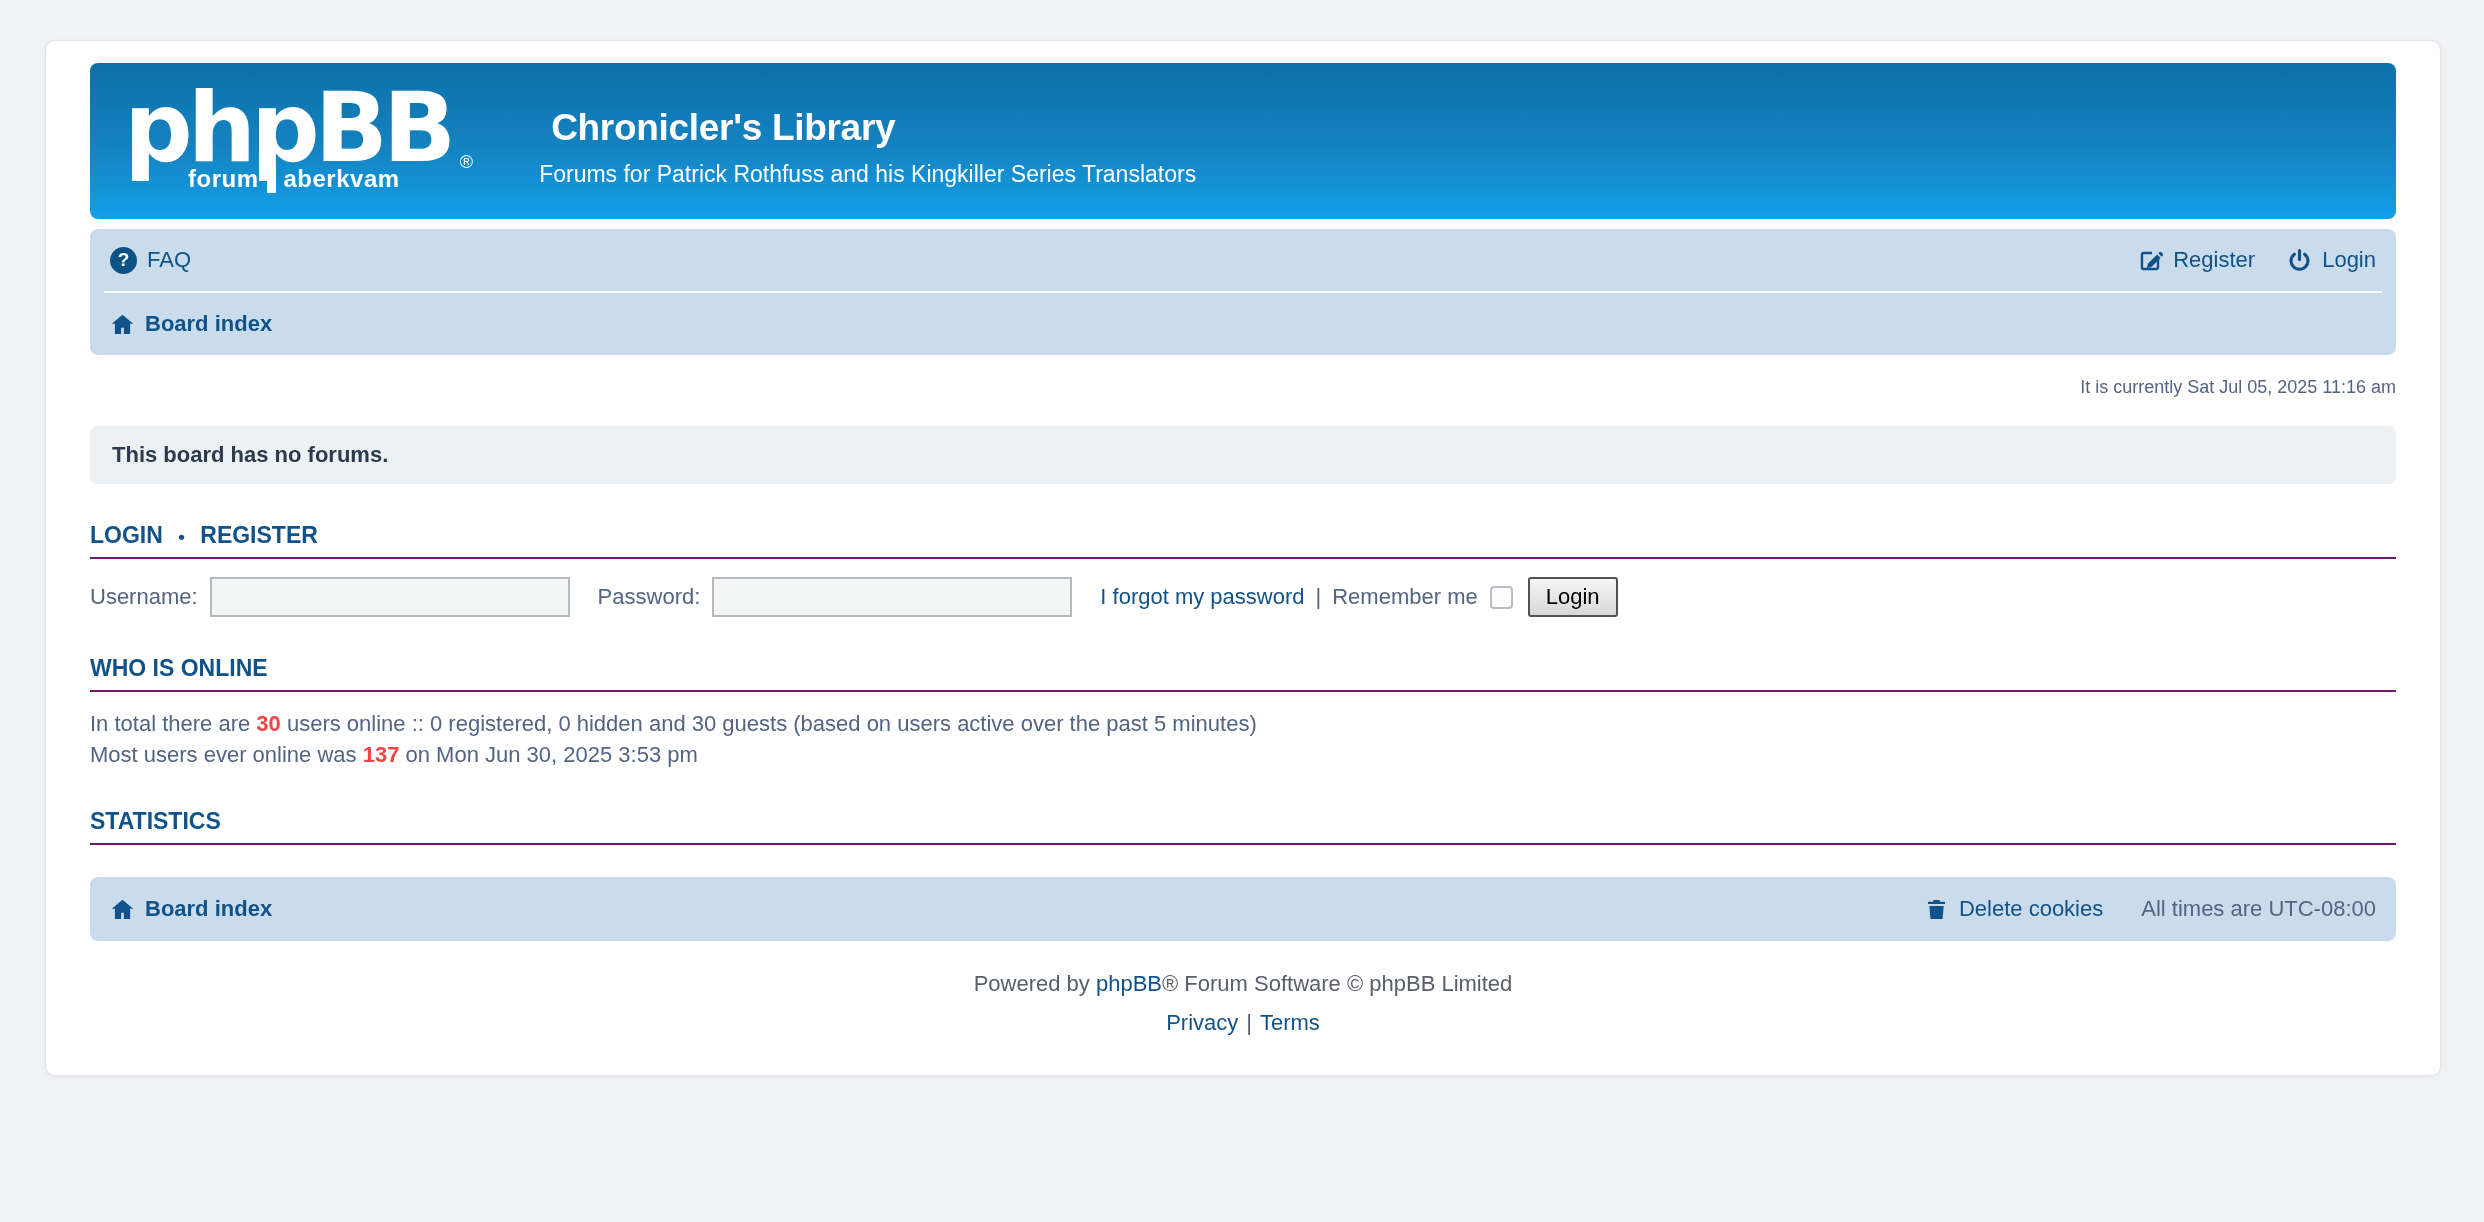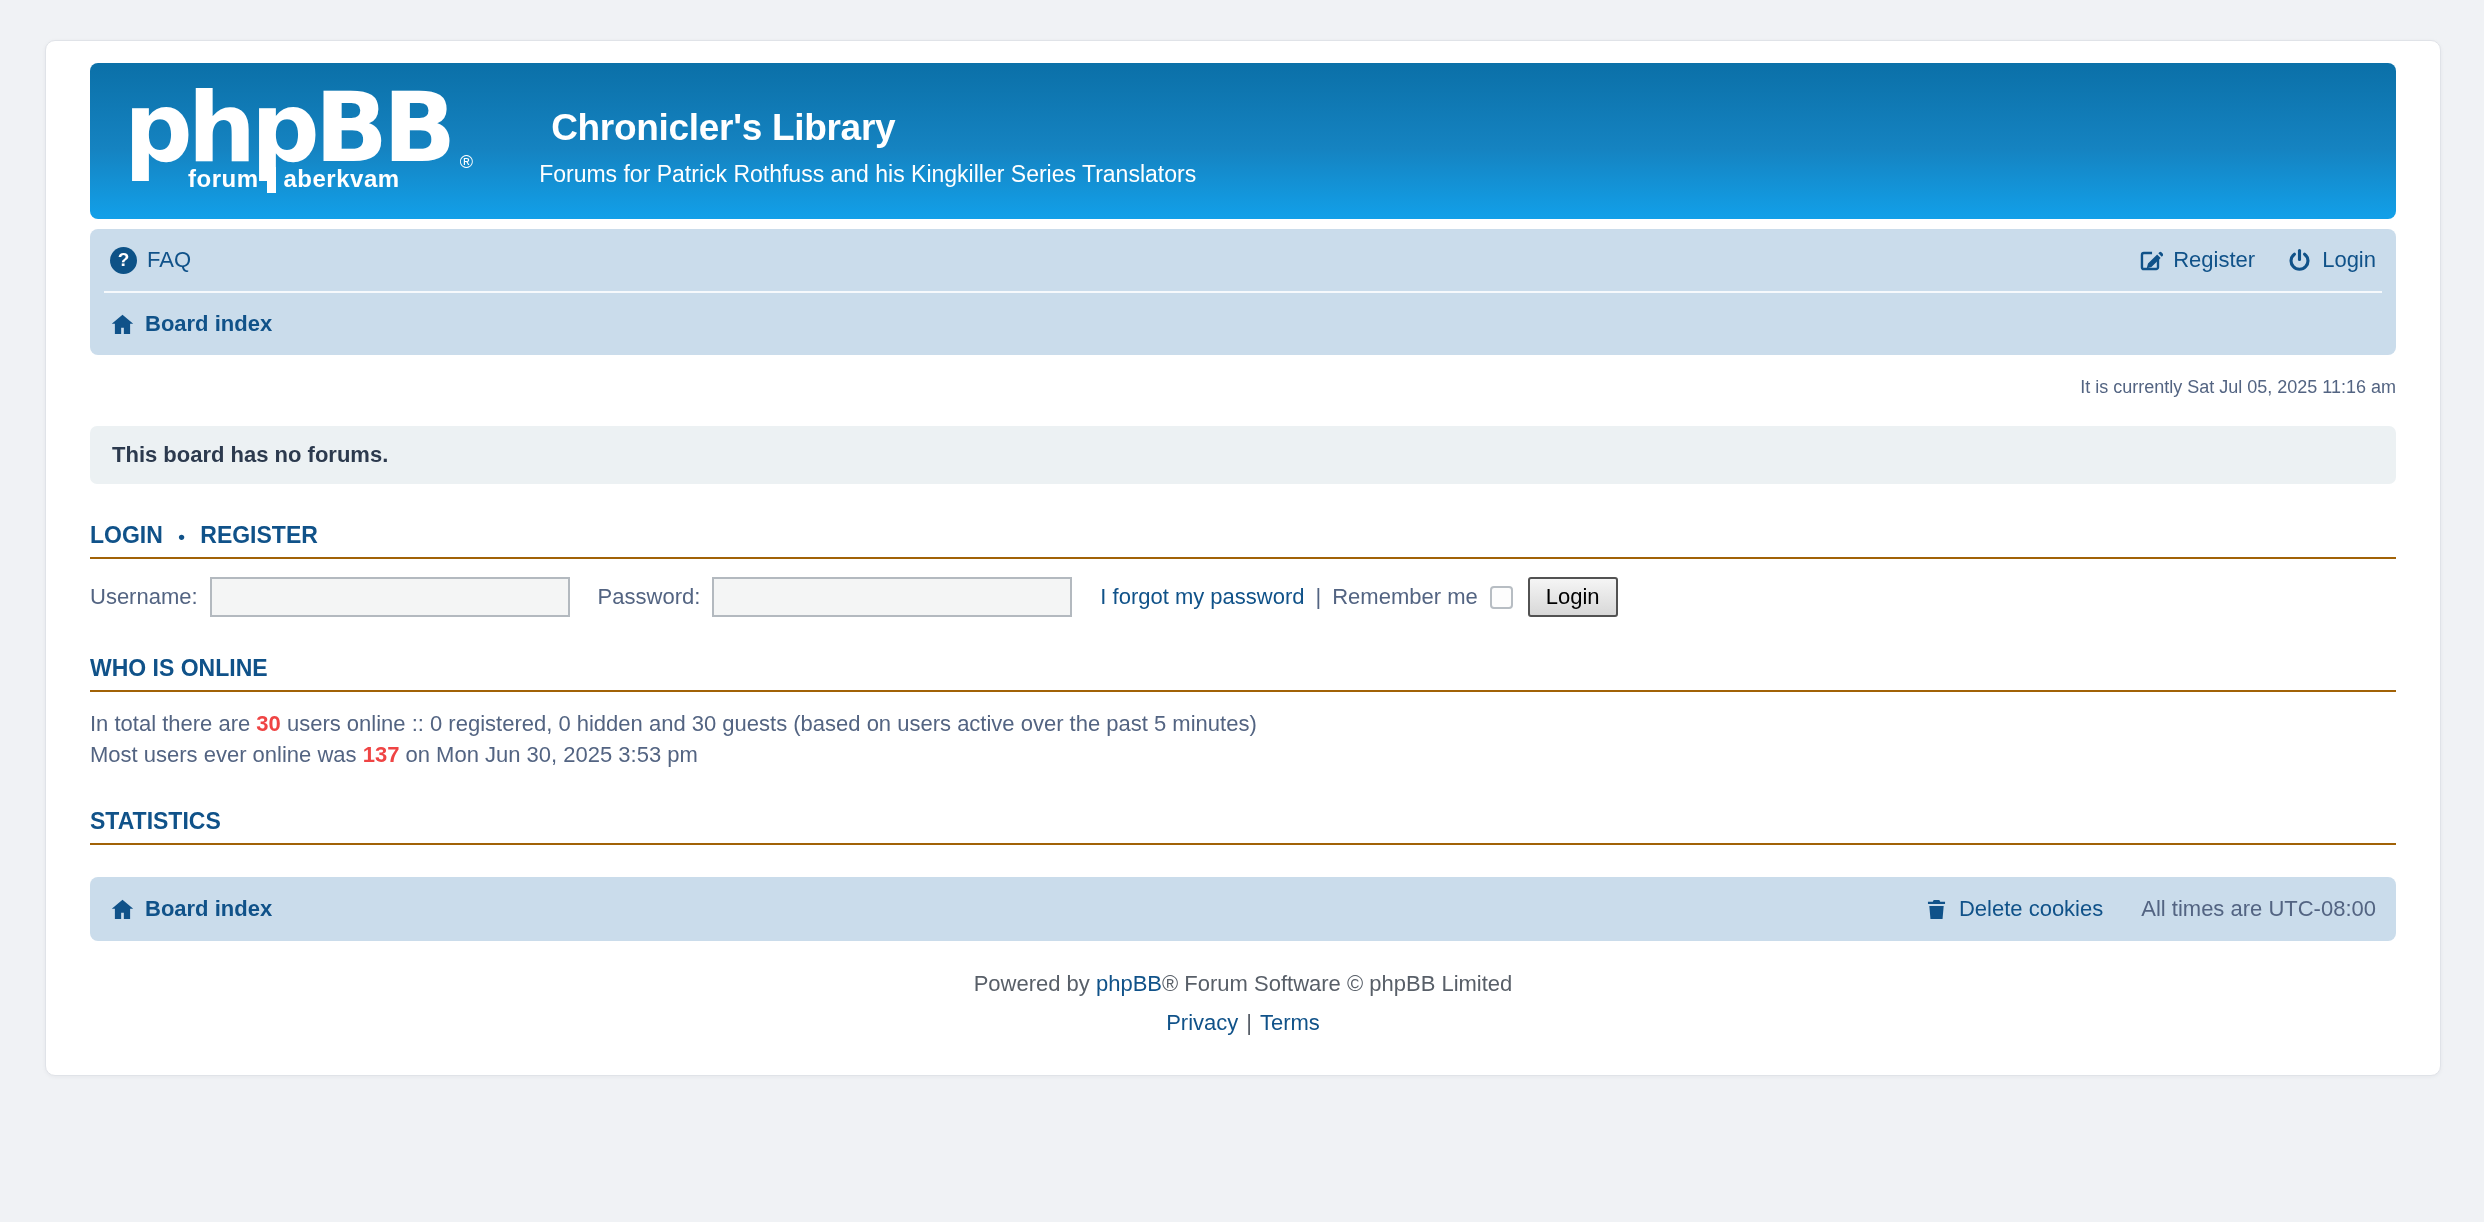--- a/index.html
+++ b/index.html
@@ -63,21 +63,21 @@
   }
   .icon svg { display:block; width:25px; height:25px; }
   
   .status-line { margin-top:22px; text-align:right; color:#536482; font-size:18px; }
   .notice-panel {
     margin-top:28px; background:#ecf1f3; border-radius:7px;
     padding:16px 22px; font-size:22px; font-weight:bold; color:#2c3a4e;
   }
   .section-heading {
     margin-top:38px; padding-bottom:8px;
-    border-bottom:2px solid #a16207;
+    border-bottom:2px solid #701a75;
     font-size:23px; font-weight:bold; color:#105289;
   }
   .section-heading .dotsep { margin:0 9px; font-size:19px; }
   .heading-link { color:#105289; cursor:pointer; }
   .login-row { margin-top:18px; display:flex; align-items:center; font-size:22px; color:#536482; }
   input.text {
     width:360px; height:40px; box-sizing:border-box;
     background:#f4f5f5; border:2px solid #b3b9bf;
     margin-left:12px; font-size:21px; padding:0 10px;
     font-family:"Liberation Sans",sans-serif;

